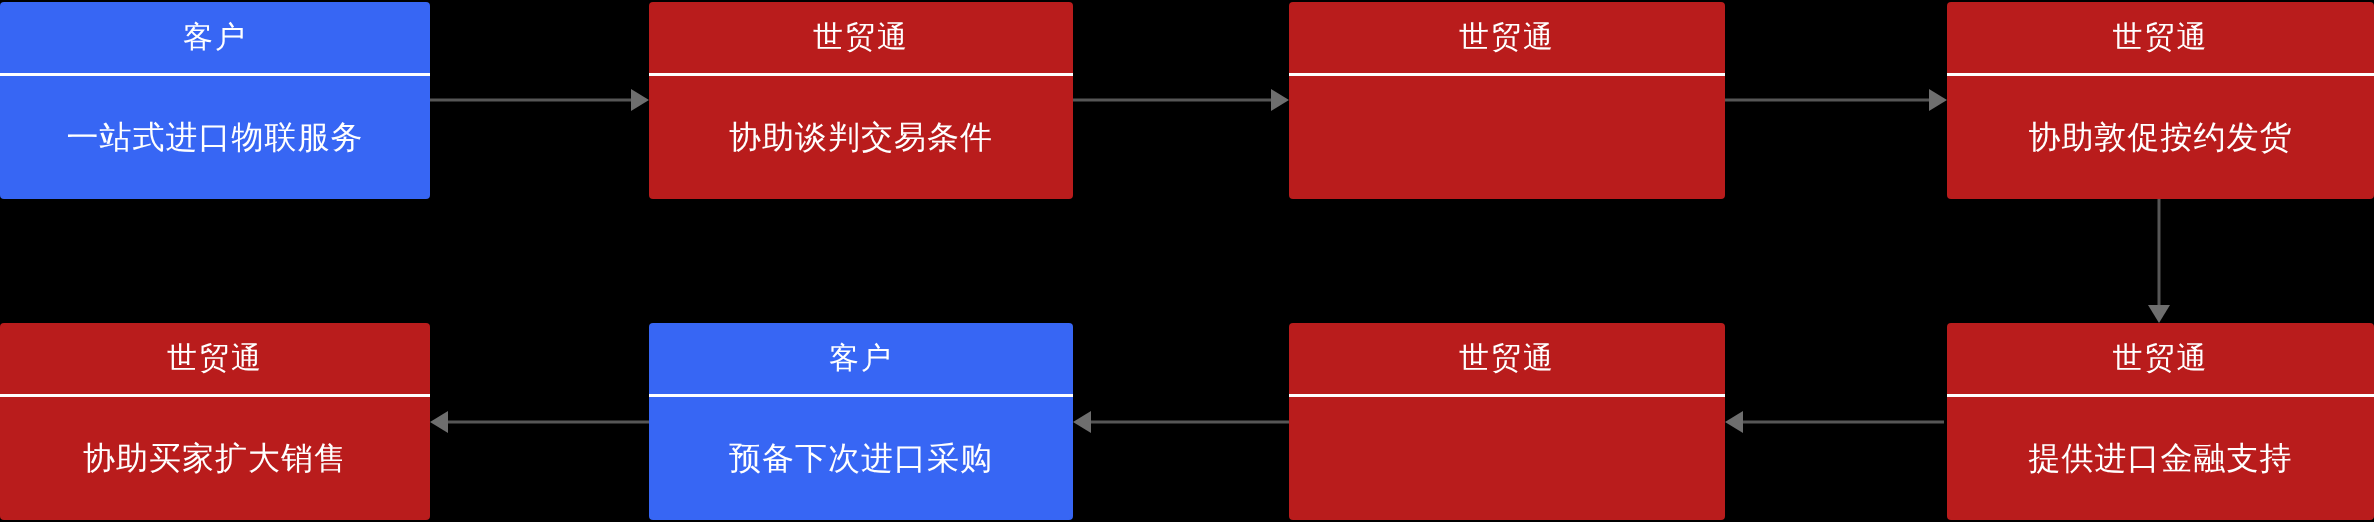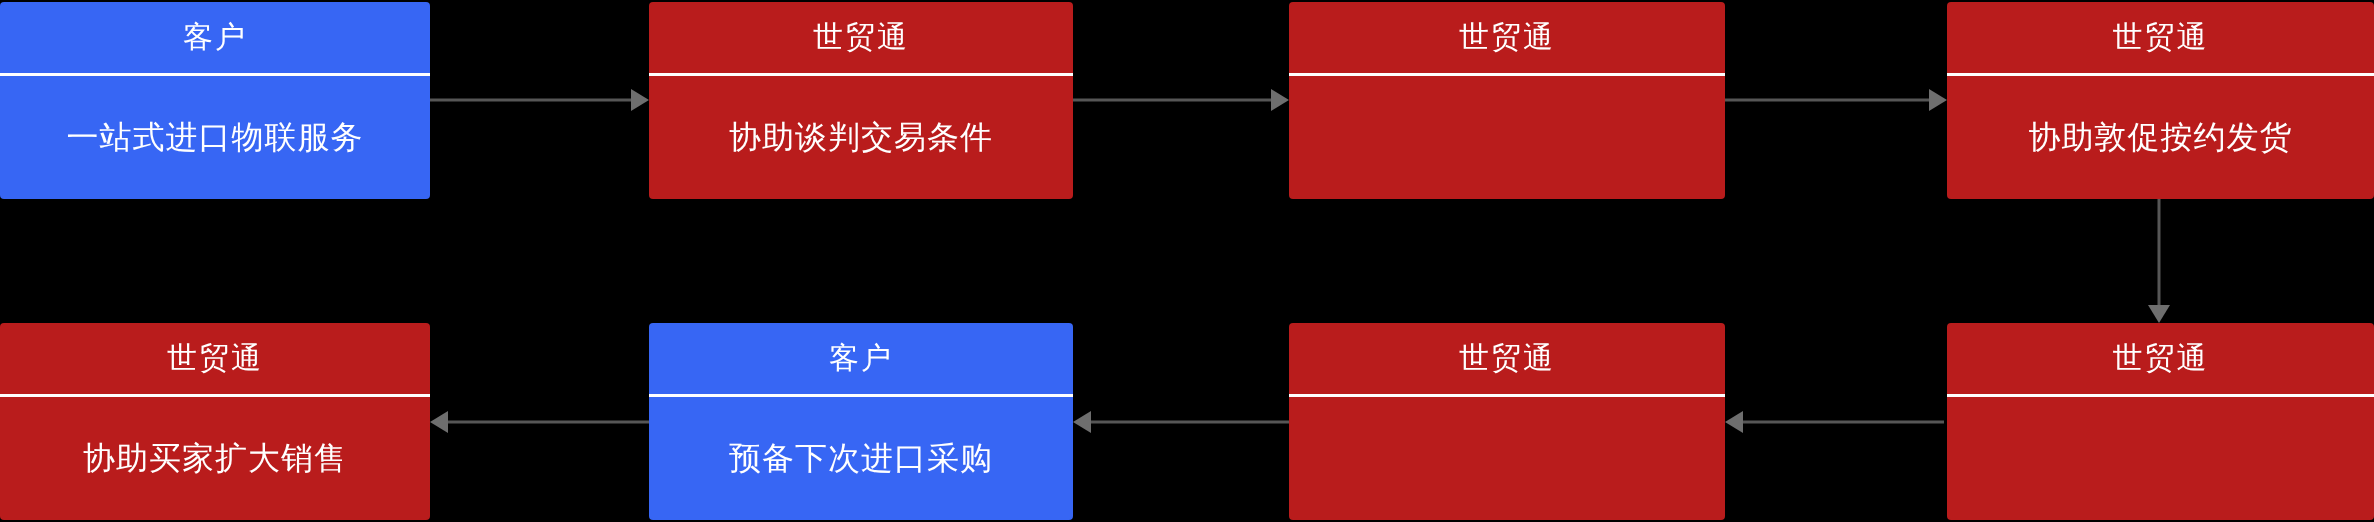--- a/index.html
+++ b/index.html
@@ -138,15 +138,16 @@
   </div>
 
   <div class="node service row2 col3">
     <div class="node-header">世贸通</div>
     <div class="node-divider"></div>
   </div>
 
   <div class="node service row2 col4">
     <div class="node-header">世贸通</div>
     <div class="node-divider"></div>
+    <div class="node-body">提供进口金融支持</div>
   </div>
 
 </div>
 
 </body></html>

